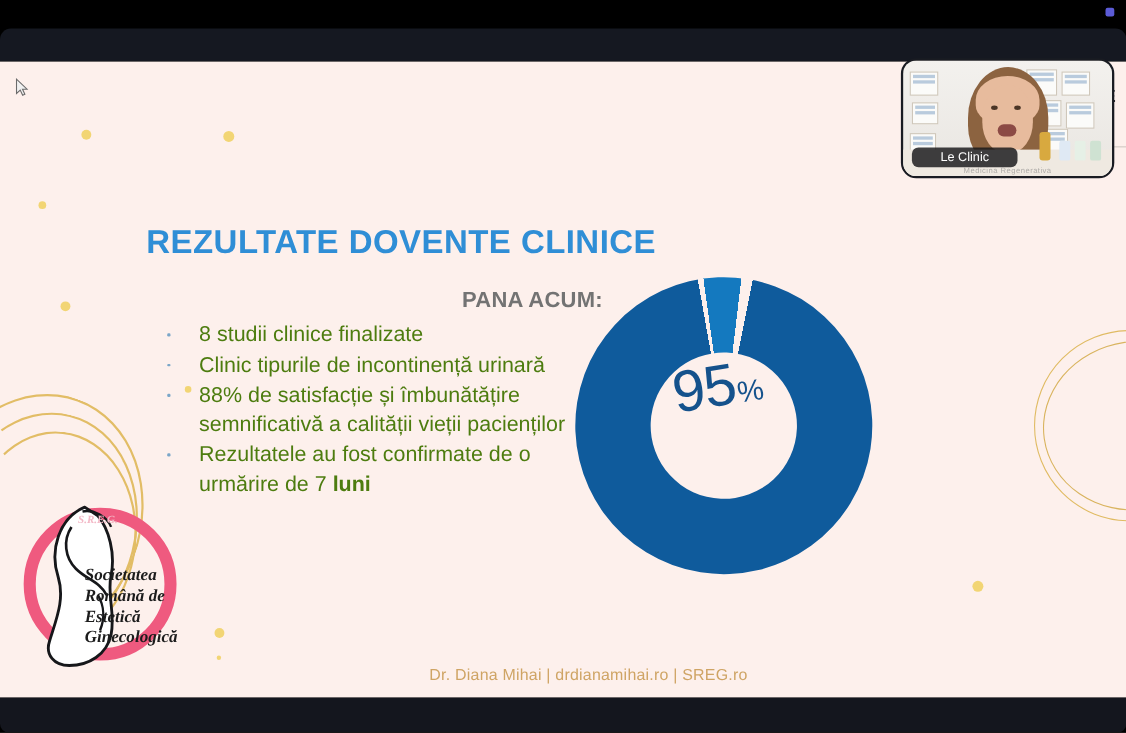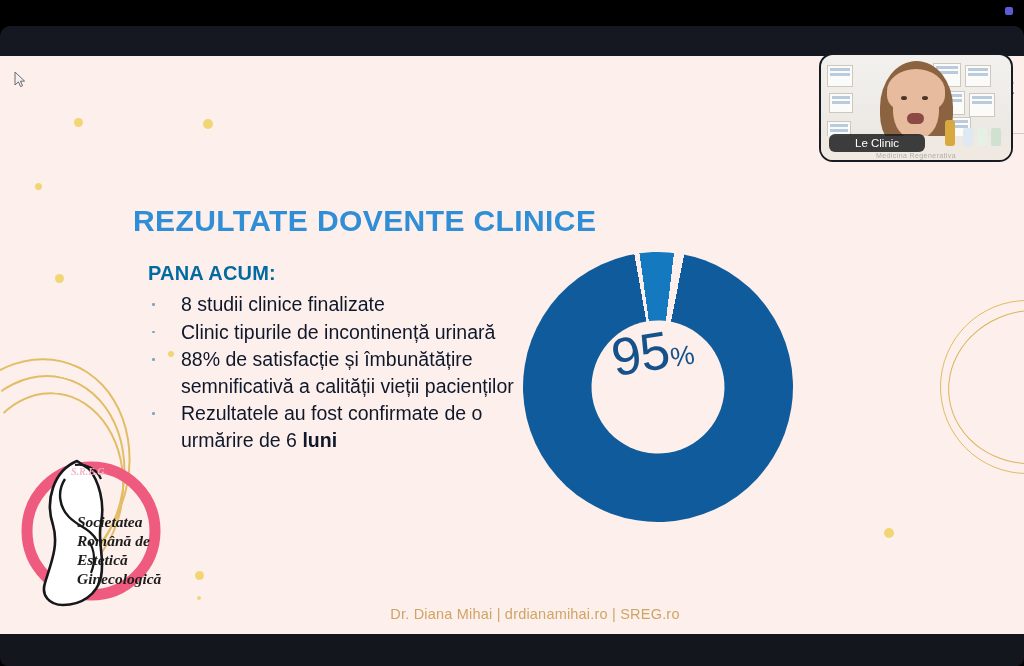--- a/index.html
+++ b/index.html
@@ -29,23 +29,23 @@
   
   .gswoosh{position:absolute;border-radius:50%;border:2px solid transparent;border-right-color:#e2bd66;
            border-top-color:#e2bd66;transform-origin:center;}
 
   
   #title{position:absolute;left:133px;top:148px;font-size:30px;font-weight:bold;color:#2f8ed6;
          letter-spacing:.4px;white-space:nowrap;}
 
   
   #body-block{position:absolute;left:148px;top:206px;width:400px;color:#16619f;}
-  #lead{font-size:20px;font-weight:bold;color:#0369a1;margin:0 0 6px 0;letter-spacing:.2px;}
+  #lead{font-size:20px;font-weight:bold;color:#737373;margin:0 0 6px 0;letter-spacing:.2px;text-align:right;}
   ul.points{list-style:none;margin:0;padding:0;}
-  ul.points li{position:relative;font-size:19.5px;line-height:26.5px;color:#0f172a;margin:0 0 1px 0;
+  ul.points li{position:relative;font-size:19.5px;line-height:26.5px;color:#4d7c0f;margin:0 0 1px 0;
                padding-left:33px;}
   ul.points li::before{content:"";position:absolute;left:4px;top:12px;width:2.5px;height:2.5px;
                border-radius:50%;background:#7aa6c8;}
   ul.points li b{font-weight:bold;}
 
   
   #donut-wrap{position:absolute;left:523px;top:196px;width:270px;height:270px;}
   #donut{width:270px;height:270px;border-radius:50%;
          background:conic-gradient(
             from 0deg,
@@ -130,21 +130,21 @@
       </div>
 
     <div id="title">REZULTATE DOVENTE CLINICE</div>
 
     <div id="body-block">
       <div id="lead">PANA ACUM:</div>
       <ul class="points" id="bullet-list">
           <li><span>8 studii clinice finalizate</span></li>
           <li><span>Clinic tipurile de incontinență urinară</span></li>
           <li><span>88% de satisfacție și îmbunătățire semnificativă a calității vieții pacienților</span></li>
-          <li><span>Rezultatele au fost confirmate de o urmărire de 6 </span><b>luni</b></li>
+          <li><span>Rezultatele au fost confirmate de o urmărire de 7 </span><b>luni</b></li>
         </ul>
     </div>
 
     <div id="donut-wrap">
       <div id="donut" style="background: conic-gradient(rgb(253, 240, 236) 0deg, rgb(253, 240, 236) 2.2deg, rgb(15, 91, 156) 2.2deg, rgb(15, 91, 156) 340.9deg, rgb(253, 240, 236) 340.9deg, rgb(253, 240, 236) 343.1deg, rgb(20, 121, 191) 343.1deg, rgb(20, 121, 191) 357.8deg, rgb(253, 240, 236) 357.8deg, rgb(253, 240, 236) 360deg); transform: rotate(9deg);"></div>
       <div id="donut-hole" style="transform: translate(-50%, -50%) rotate(351deg);">
         <span id="donut-value">95</span>
           <span id="donut-unit">%</span>
       </div>
     </div>

